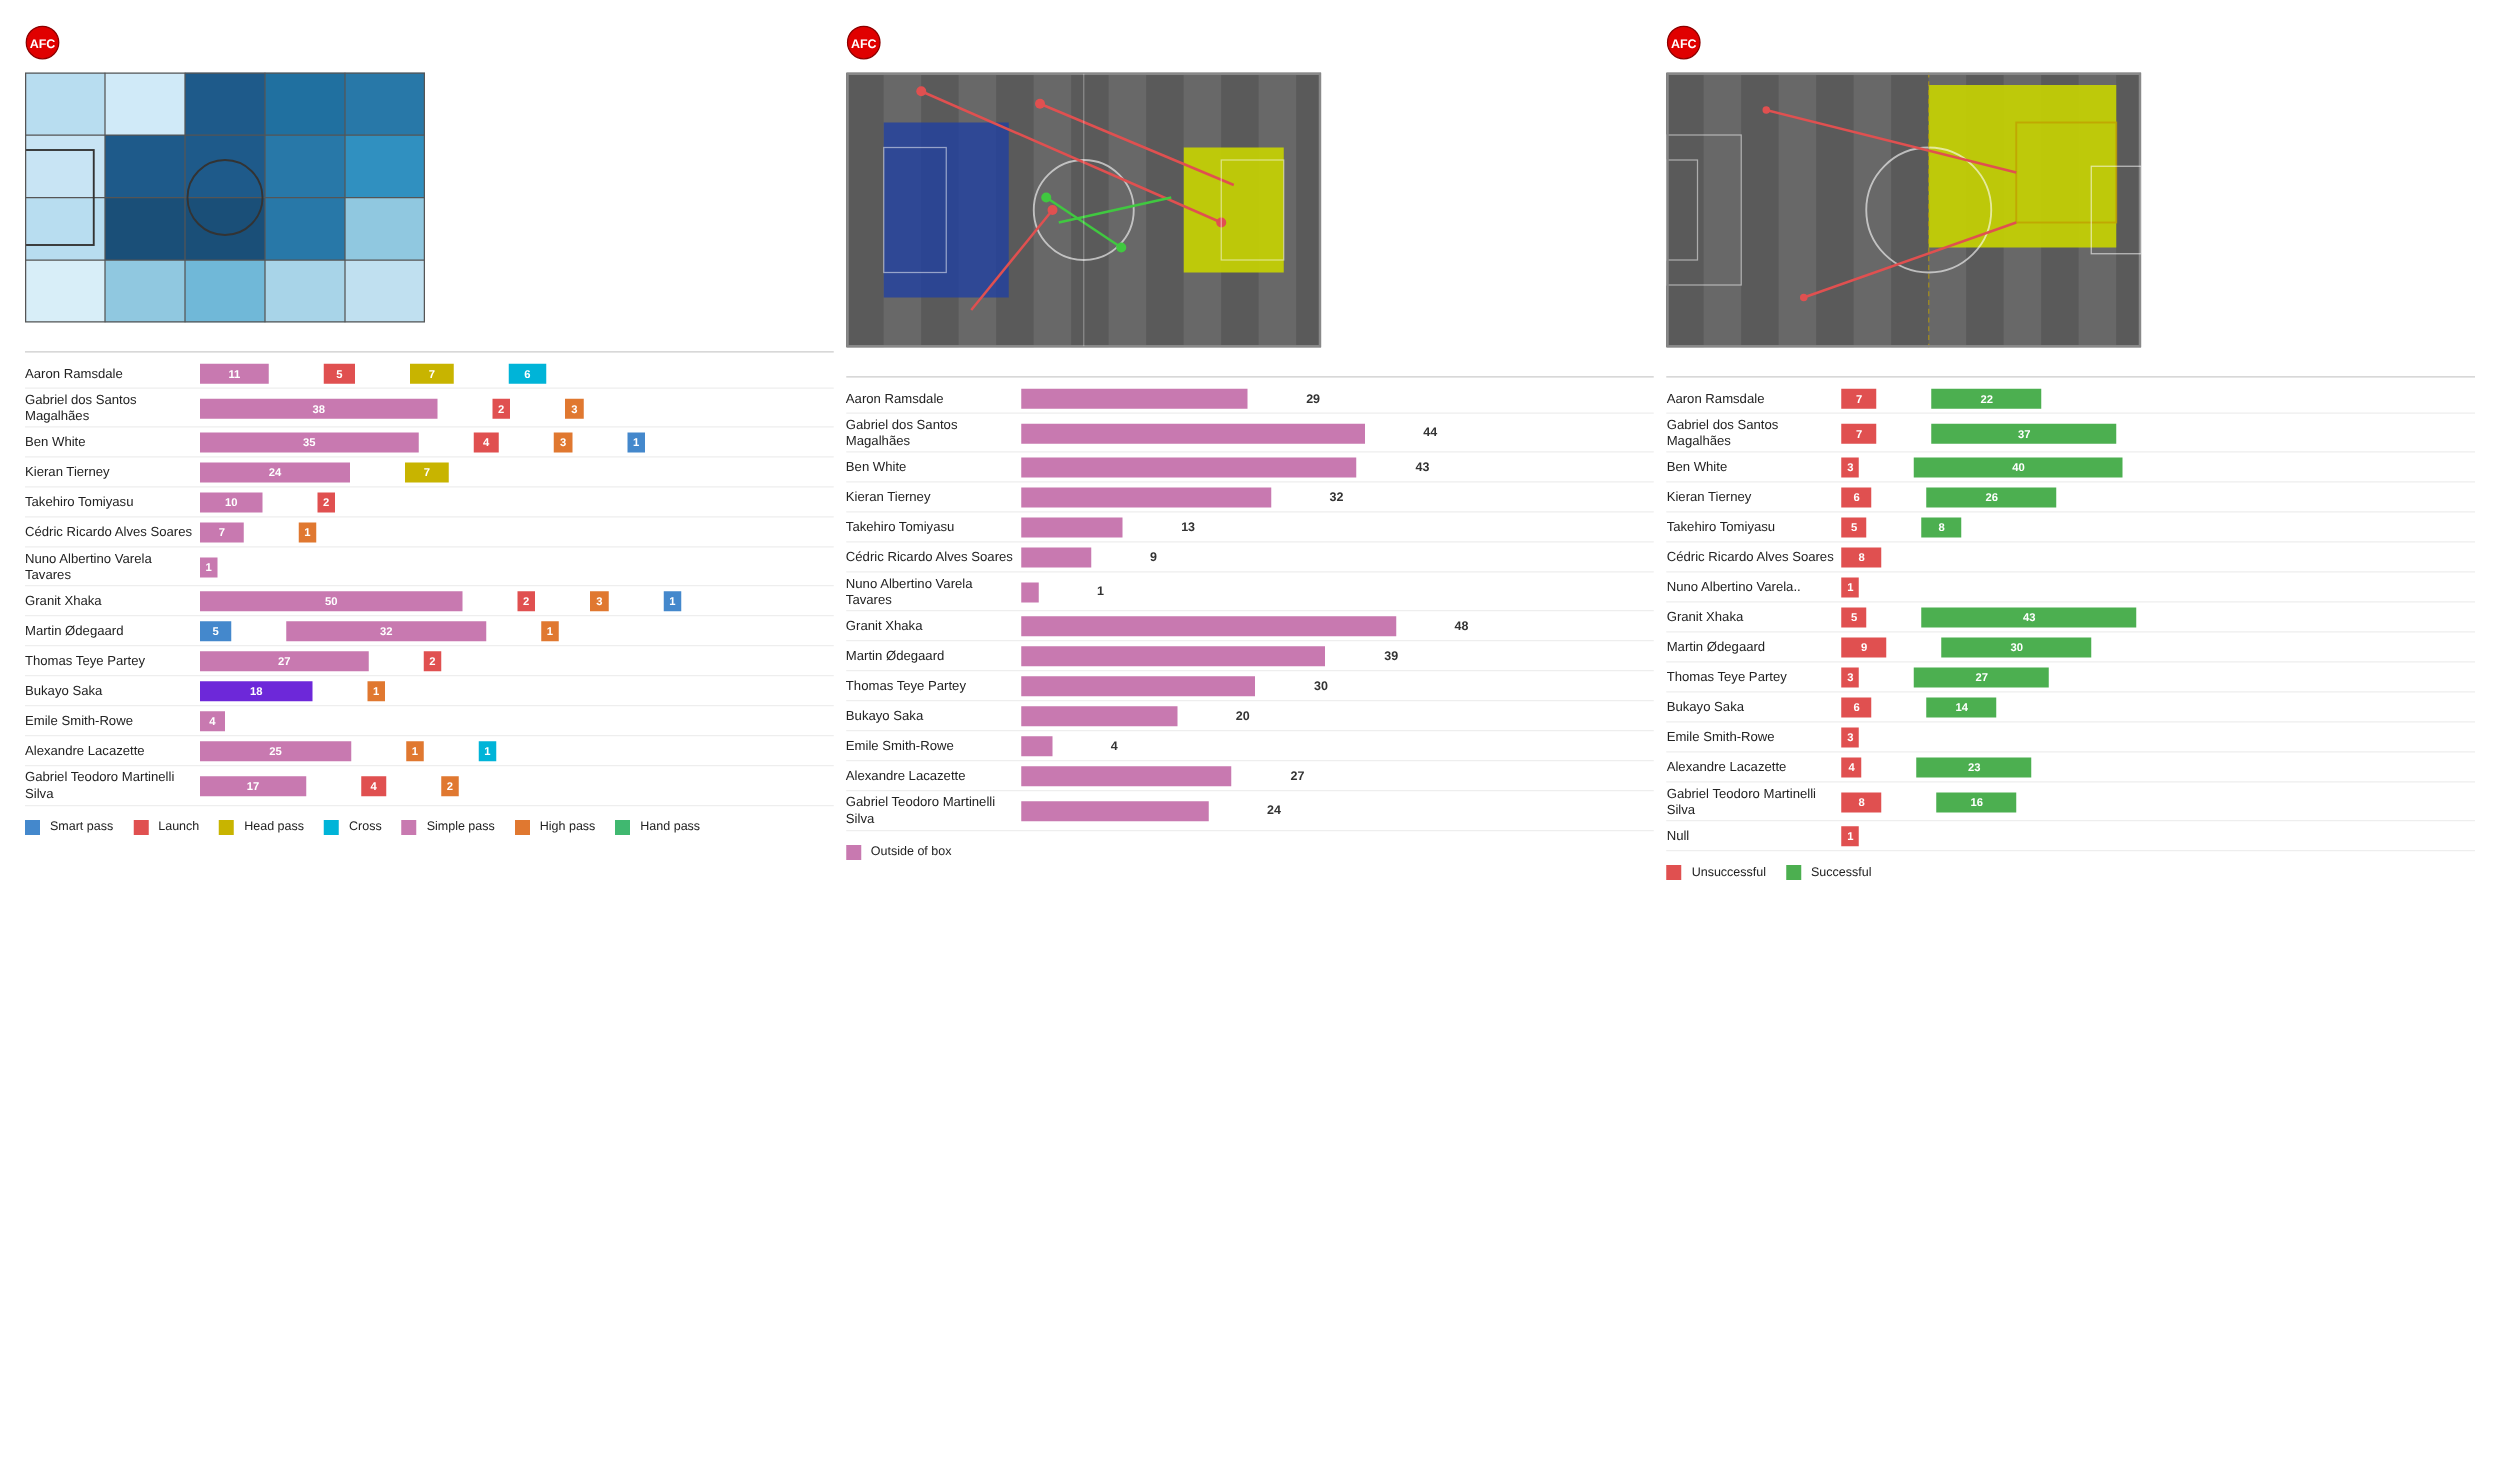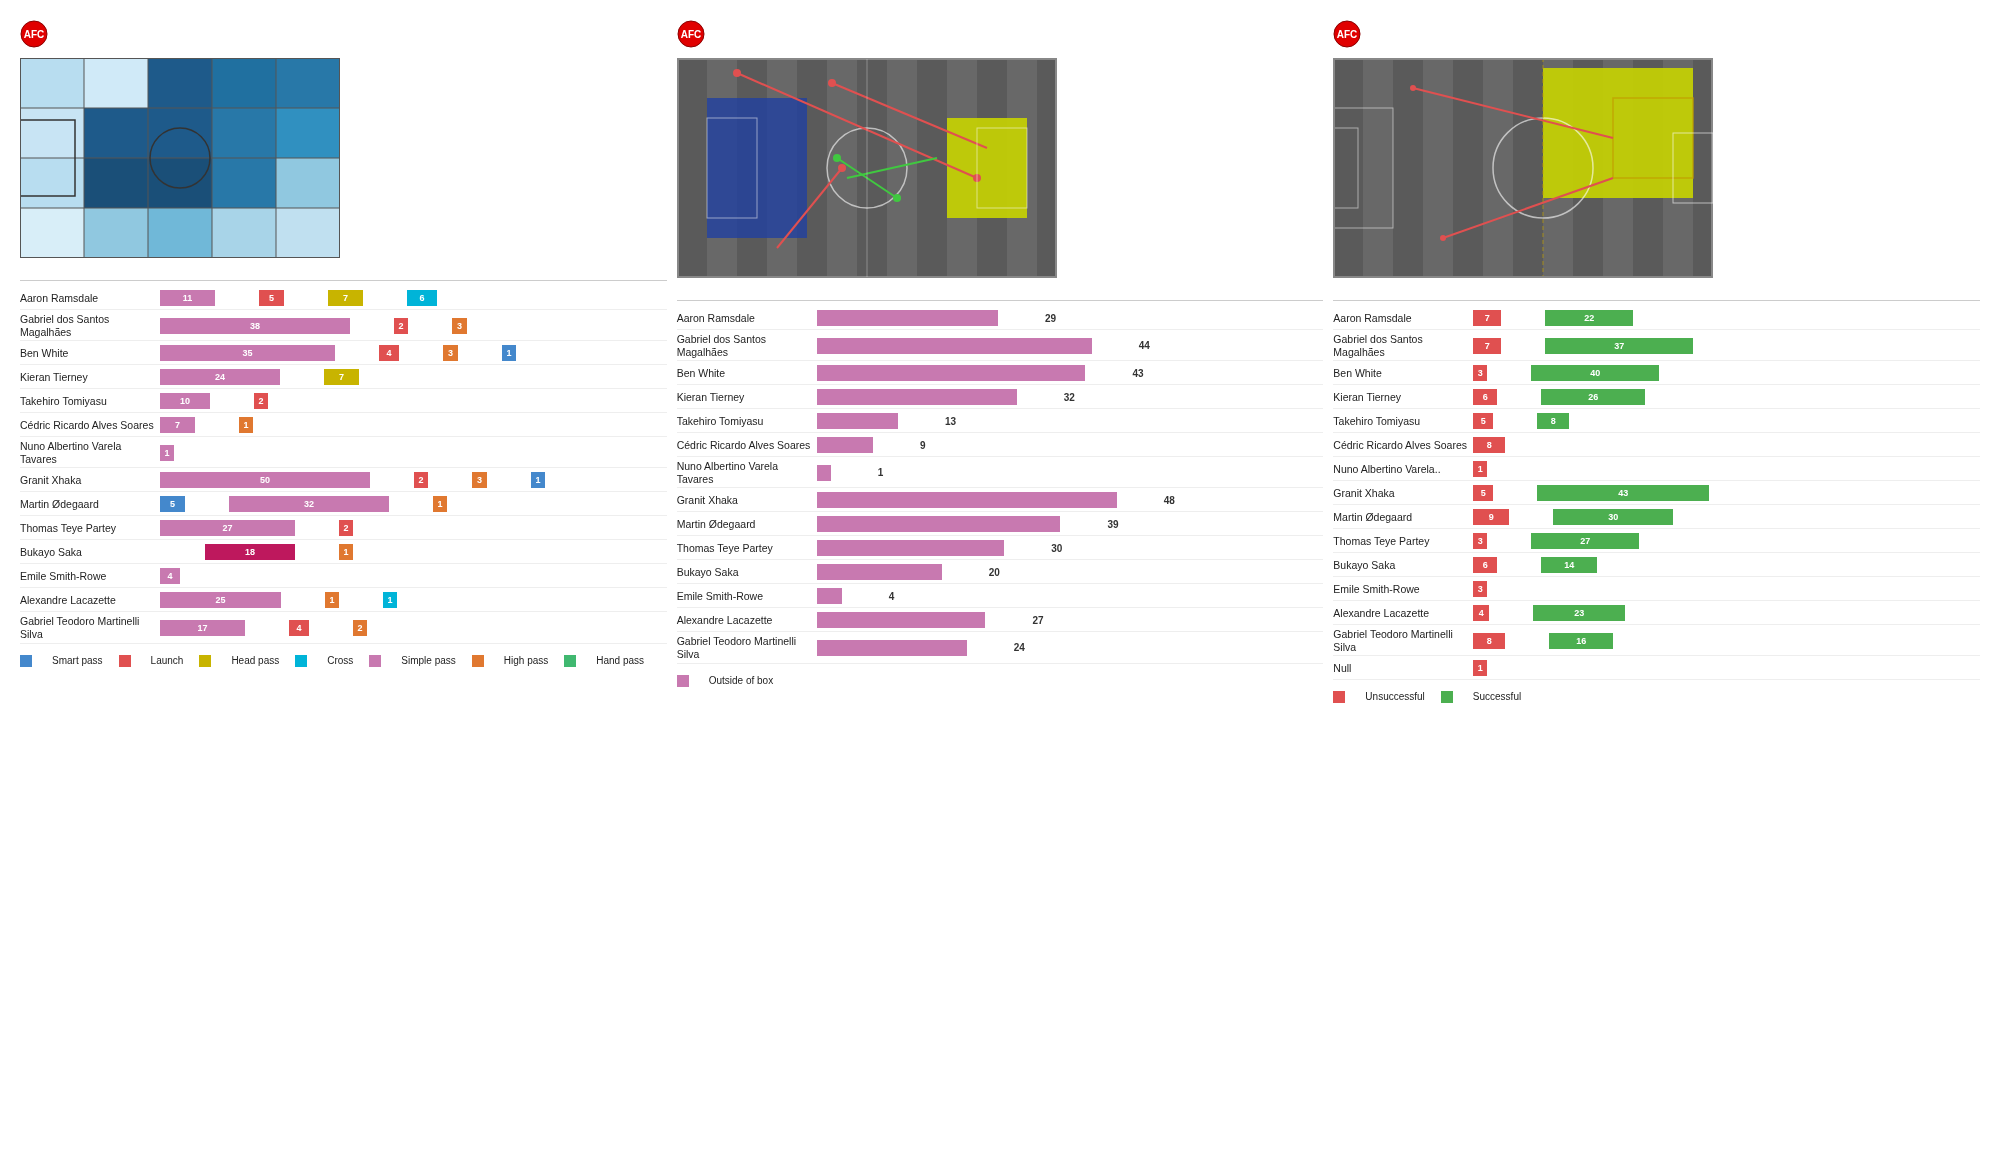--- a/index.html
+++ b/index.html
@@ -8,21 +8,21 @@
     .panel { flex: 1; display: flex; flex-direction: column; }
     .panel-title { display: flex; align-items: center; gap: 8px; font-size: 16px; font-weight: bold; margin-bottom: 10px; }
     .pitch-container { margin-bottom: 16px; }
     .section-title { font-size: 18px; font-weight: bold; margin-bottom: 8px; border-bottom: 1px solid #ccc; padding-bottom: 4px; }
     .bar-row { display: flex; align-items: center; margin-bottom: 3px; min-height: 20px; border-bottom: 1px solid #eee; padding-bottom: 2px; }
     .bar-label { width: 140px; min-width: 140px; font-size: 10.5px; line-height: 1.2; padding-right: 4px; }
     .bar-area { display: flex; align-items: center; flex: 1; position: relative; height: 18px; gap: 44px; }
     .bar-segment { height: 16px; display: flex; align-items: center; justify-content: center; font-size: 9px; color: #fff; font-weight: bold; min-width: 2px; }
     .bar-number { margin-left: 3px; font-size: 10px; color: #333; font-weight: bold; }
     .legend-container { display: flex; flex-wrap: wrap; gap: 4px 16px; margin-top: 8px; }
-    .legend-item { display: flex; align-items: flex-start; gap: 20px; font-size: 10px; }
+    .legend-item { display: flex; align-items: center; gap: 8px; font-size: 10px; }
     .legend-color { width: 12px; height: 12px; }
     .pass-outcome-unsuccessful { background: #e05050; }
     .pass-outcome-successful { background: #4caf50; }
   </style>
 </head>
 <body>
 
 <div class="main-container">
 
   <div class="panel">
@@ -154,21 +154,21 @@
         <div class="bar-row">
           <div class="bar-label">Thomas Teye Partey</div>
           <div class="bar-area">
             <div class="bar-segment" style="width: 135px; background: rgb(200, 121, 176);">27</div>
             <div class="bar-segment" style="width: 14px; background: rgb(224, 80, 80);">2</div>
           </div>
         </div>
         <div class="bar-row">
           <div class="bar-label">Bukayo Saka</div>
           <div class="bar-area">
-            <div class="bar-segment" style="width: 90px; background: #be185d; margin-left: 45px;">18</div>
+            <div class="bar-segment" style="width: 90px; background: #6d28d9;">18</div>
             <div class="bar-segment" style="width: 14px; background: rgb(224, 120, 48);">1</div>
           </div>
         </div>
         <div class="bar-row">
           <div class="bar-label">Emile Smith-Rowe</div>
           <div class="bar-area">
             <div class="bar-segment" style="width: 20px; background: rgb(200, 121, 176);">4</div>
           </div>
         </div>
         <div class="bar-row">
@@ -453,21 +453,21 @@
           <div class="bar-label">Gabriel dos Santos Magalhães</div>
           <div class="bar-area">
             <div class="bar-segment pass-outcome-unsuccessful" style="width: 28px;">7</div>
             <div class="bar-segment pass-outcome-successful" style="width: 148px;">37</div>
           </div>
         </div>
         <div class="bar-row">
           <div class="bar-label">Ben White</div>
           <div class="bar-area">
             <div class="bar-segment pass-outcome-unsuccessful" style="width: 14px;">3</div>
-            <div class="bar-segment pass-outcome-successful" style="width: 128px;">40</div>
+            <div class="bar-segment pass-outcome-successful" style="width: 167px;">40</div>
           </div>
         </div>
         <div class="bar-row">
           <div class="bar-label">Kieran Tierney</div>
           <div class="bar-area">
             <div class="bar-segment pass-outcome-unsuccessful" style="width: 24px;">6</div>
             <div class="bar-segment pass-outcome-successful" style="width: 104px;">26</div>
           </div>
         </div>
         <div class="bar-row">

